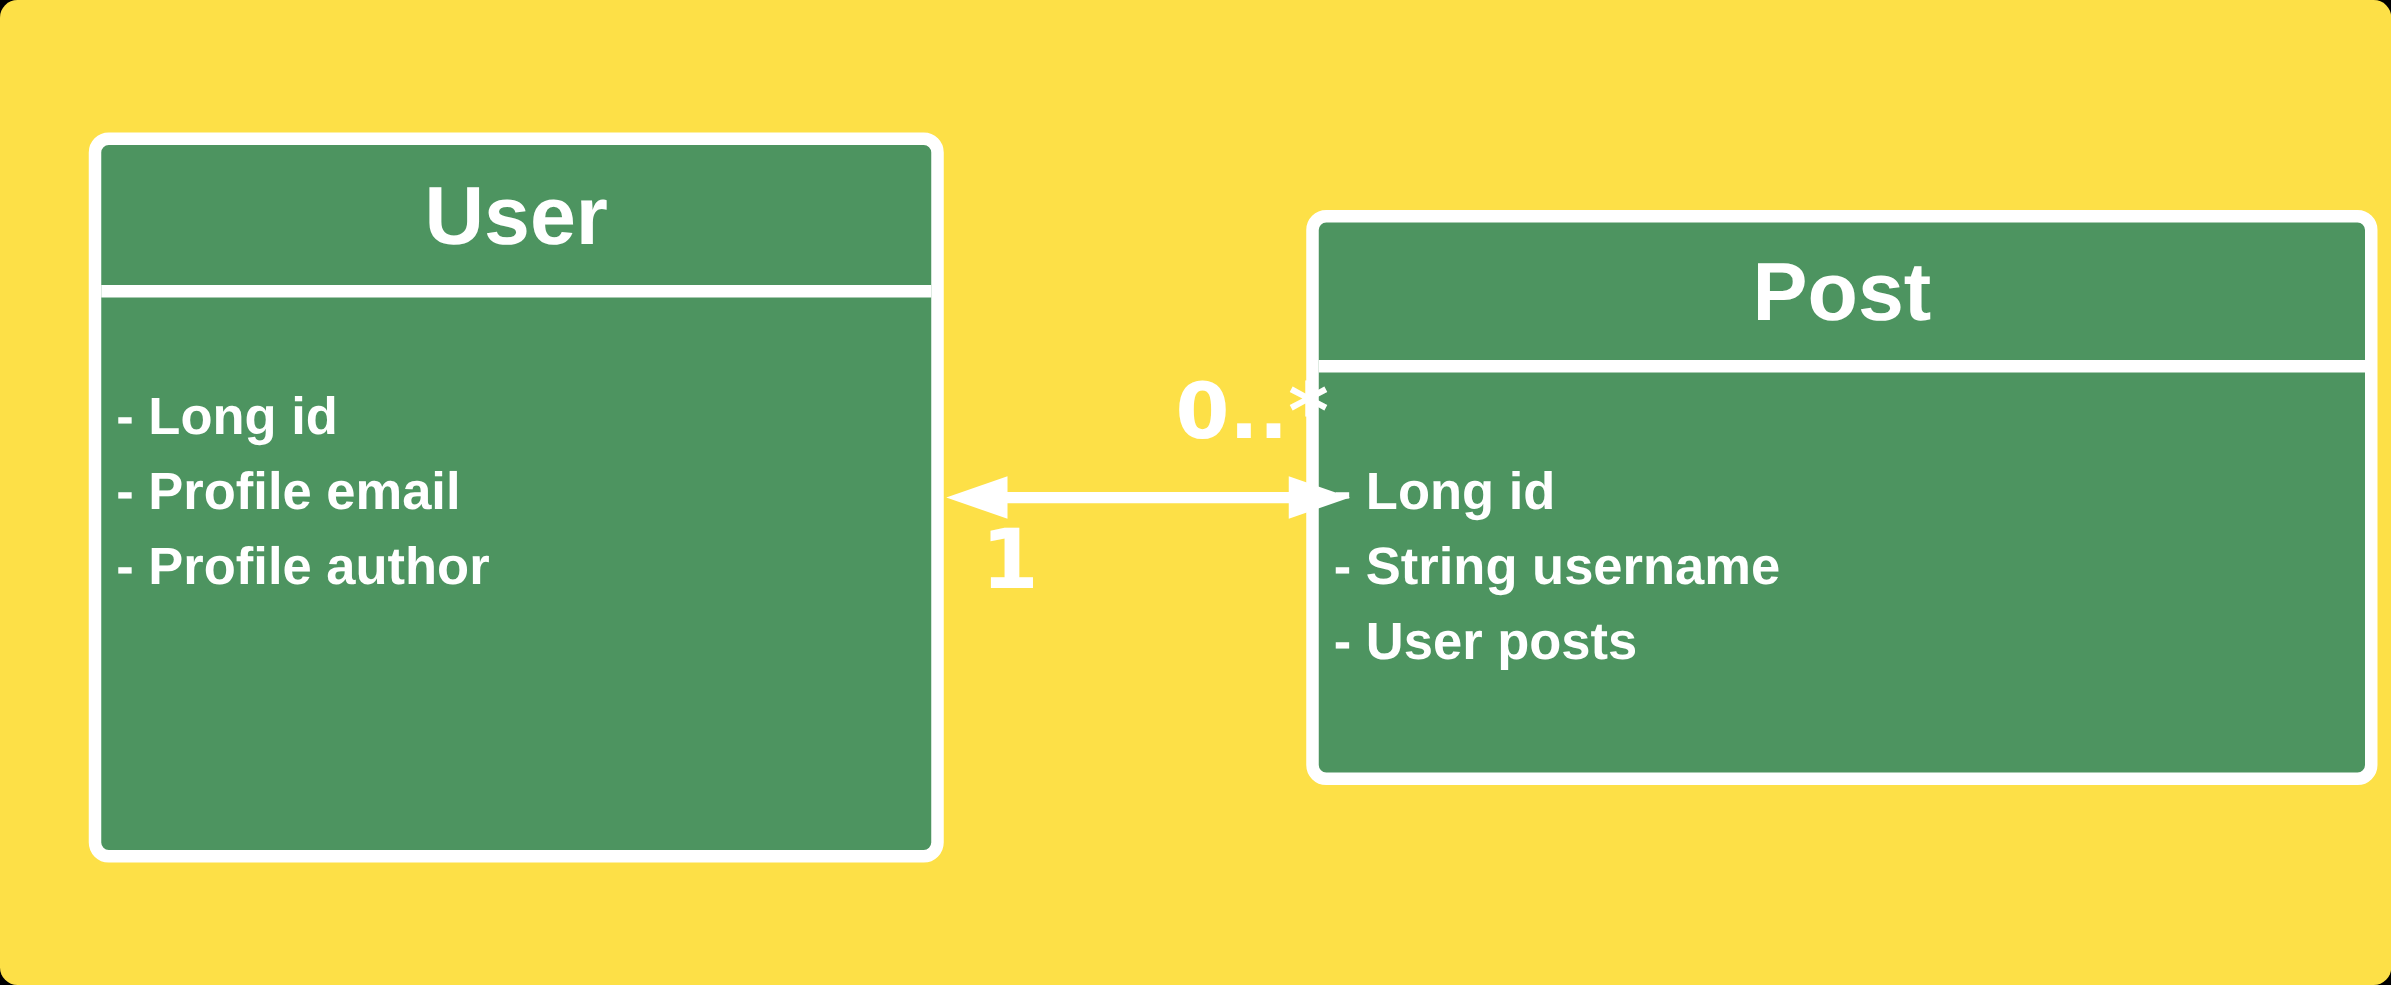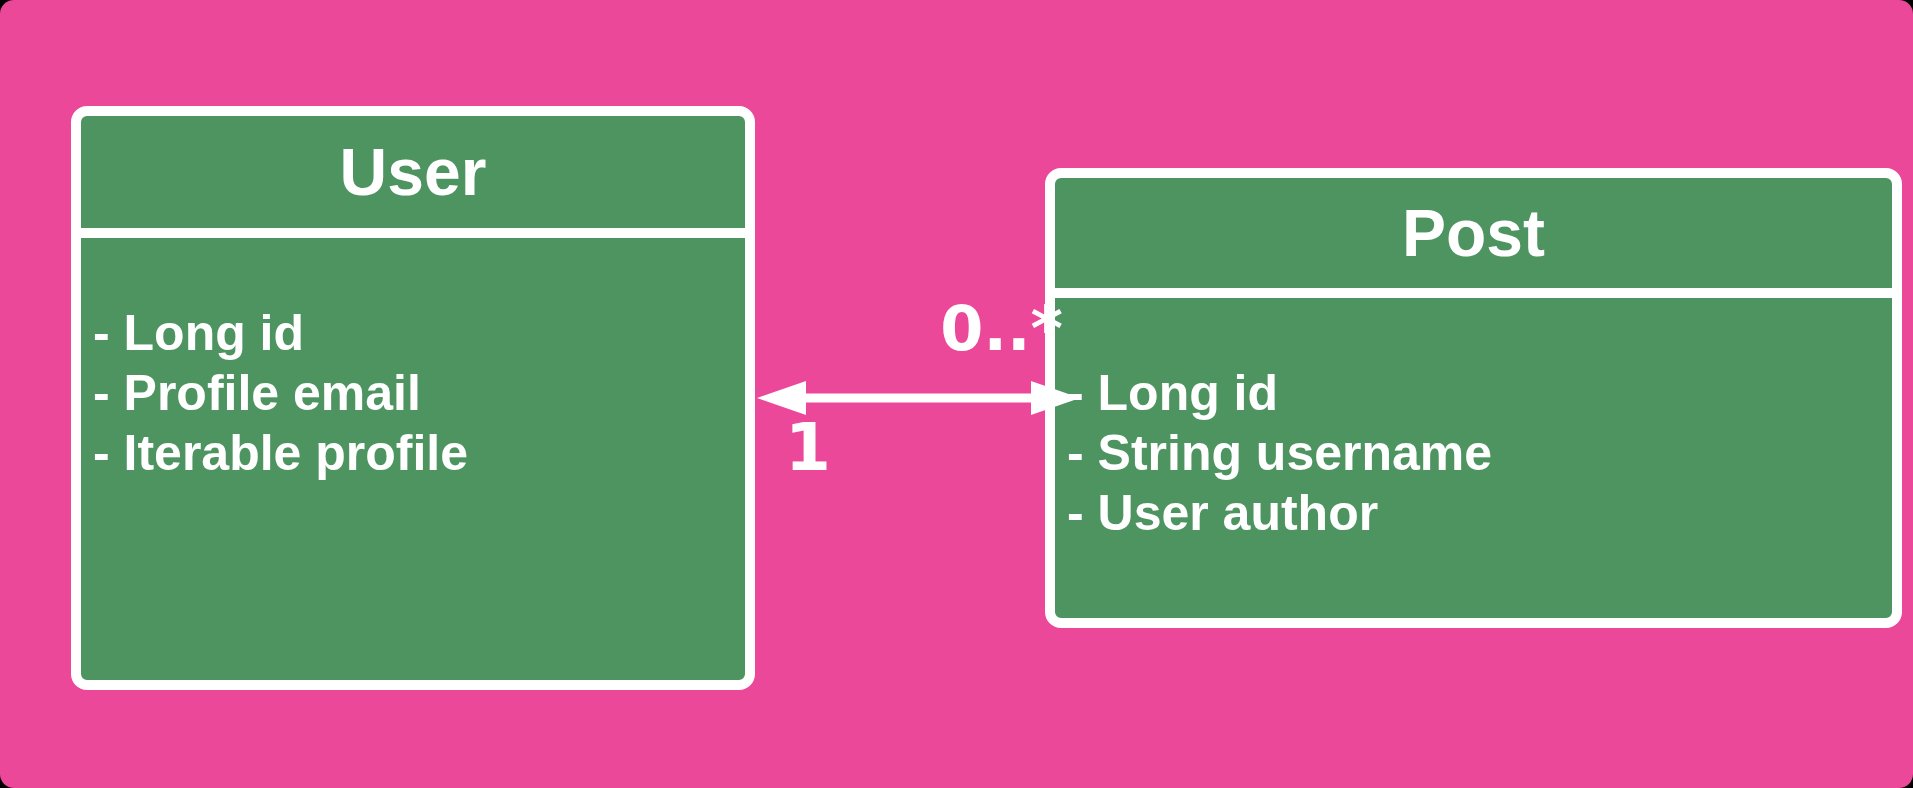--- a/index.html
+++ b/index.html
@@ -11,21 +11,21 @@
     position: relative;
     width: 1913px;
     height: 788px;
     background: #000000;
     overflow: hidden;
     font-family: "Liberation Sans", sans-serif;
   }
   .canvas {
     position: absolute;
     inset: 0;
-    background: #ec4899;
+    background: #fde047;
     border-radius: 14px;
   }
   .uml-class {
     position: absolute;
     box-sizing: border-box;
     background: #4D9460;
     border: 10px solid #FFFFFF;
     border-radius: 16px;
     display: flex;
     flex-direction: column;
@@ -51,21 +51,21 @@
     justify-content: center;
     font-size: 66px;
     font-weight: bold;
     letter-spacing: 0px;
   }
   .uml-class-user .uml-title { height: 112px; }
   .uml-class-post .uml-title { height: 110px; }
   .uml-attrs {
     flex: 1;
     padding: 65px 18px 0 12px;
-    font-size: 50px;
+    font-size: 42px;
     font-weight: bold;
     line-height: 60px;
     white-space: nowrap;
     overflow: hidden;
   }
   .uml-attr {
     height: 60px;
   }
   .connector {
     position: absolute;
@@ -83,30 +83,30 @@
 <body>
 
 <div class="stage">
   <div class="canvas">
 
     <div class="uml-class uml-class-user">
       <div class="uml-title">User</div>
       <div class="uml-attrs">
           <div class="uml-attr">- Long id</div>
           <div class="uml-attr">- Profile email</div>
-          <div class="uml-attr">- Iterable profile</div>
+          <div class="uml-attr">- Profile author</div>
         </div>
     </div>
 
     <div class="uml-class uml-class-post">
       <div class="uml-title">Post</div>
       <div class="uml-attrs">
           <div class="uml-attr">- Long id</div>
           <div class="uml-attr">- String username</div>
-          <div class="uml-attr">- User author</div>
+          <div class="uml-attr">- User posts</div>
         </div>
     </div>
 
     <svg class="connector" viewBox="0 0 1913 788">
       <line x1="800" y1="398" x2="1037" y2="398" stroke="#FFFFFF" stroke-width="9"></line>
       <polygon points="757,398 806,381 806,415" fill="#FFFFFF"></polygon>
       <polygon points="1080,398 1031,381 1031,415" fill="#FFFFFF"></polygon>
       <text x="1063" y="350" text-anchor="end" font-size="62">0..*</text>
       <text x="785" y="470" text-anchor="start" font-size="66">1</text>
     </svg>

